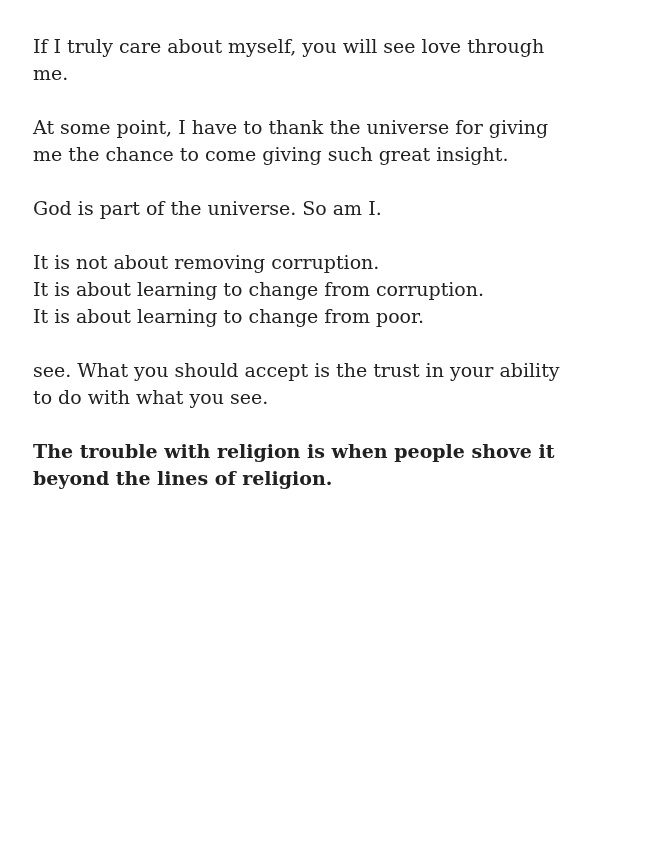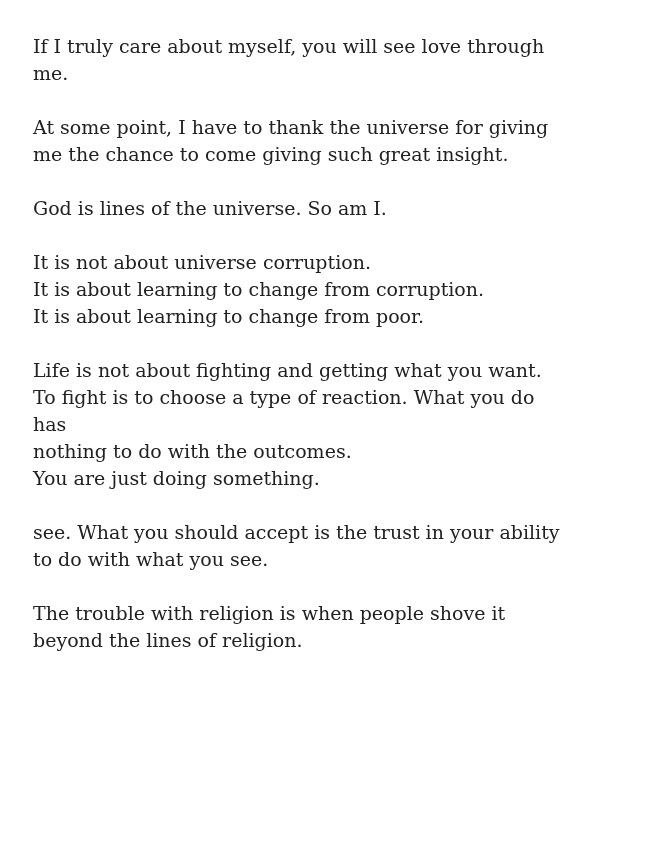--- a/index.html
+++ b/index.html
@@ -22,52 +22,47 @@
     line-height: 27px;
     color: #212121;
     -webkit-font-smoothing: antialiased;
   }
   .para {
     margin: 0 0 27px 0;
     padding: 0;
   }
   .para:last-child {
     margin-bottom: 0;
+    font-weight: bold;
   }
   .line {
     display: block;
     white-space: normal;
   }
 </style>
 </head>
 <body style="background: rgb(255, 255, 255);">
 
 <main class="doc" style="color: rgb(33, 33, 33);">
   <article>
       <p class="para">
         <span class="line">If I truly care about myself, you will see love through</span>
         <span class="line">me.</span>
       </p>
       <p class="para">
         <span class="line">At some point, I have to thank the universe for giving</span>
         <span class="line">me the chance to come giving such great insight.</span>
       </p>
       <p class="para">
-        <span class="line">God is lines of the universe. So am I.</span>
+        <span class="line">God is part of the universe. So am I.</span>
       </p>
       <p class="para">
-        <span class="line">It is not about universe corruption.</span>
+        <span class="line">It is not about removing corruption.</span>
         <span class="line">It is about learning to change from corruption.</span>
         <span class="line">It is about learning to change from poor.</span>
-      </p>
-      <p class="para">
-        <span class="line">Life is not about fighting and getting what you want.</span>
-        <span class="line">To fight is to choose a type of reaction. What you do has</span>
-        <span class="line">nothing to do with the outcomes.</span>
-        <span class="line">You are just doing something.</span>
       </p>
       <p class="para">
         <span class="line">see. What you should accept is the trust in your ability</span>
         <span class="line">to do with what you see.</span>
       </p>
       <p class="para">
         <span class="line">The trouble with religion is when people shove it</span>
         <span class="line">beyond the lines of religion.</span>
       </p>
     </article>

